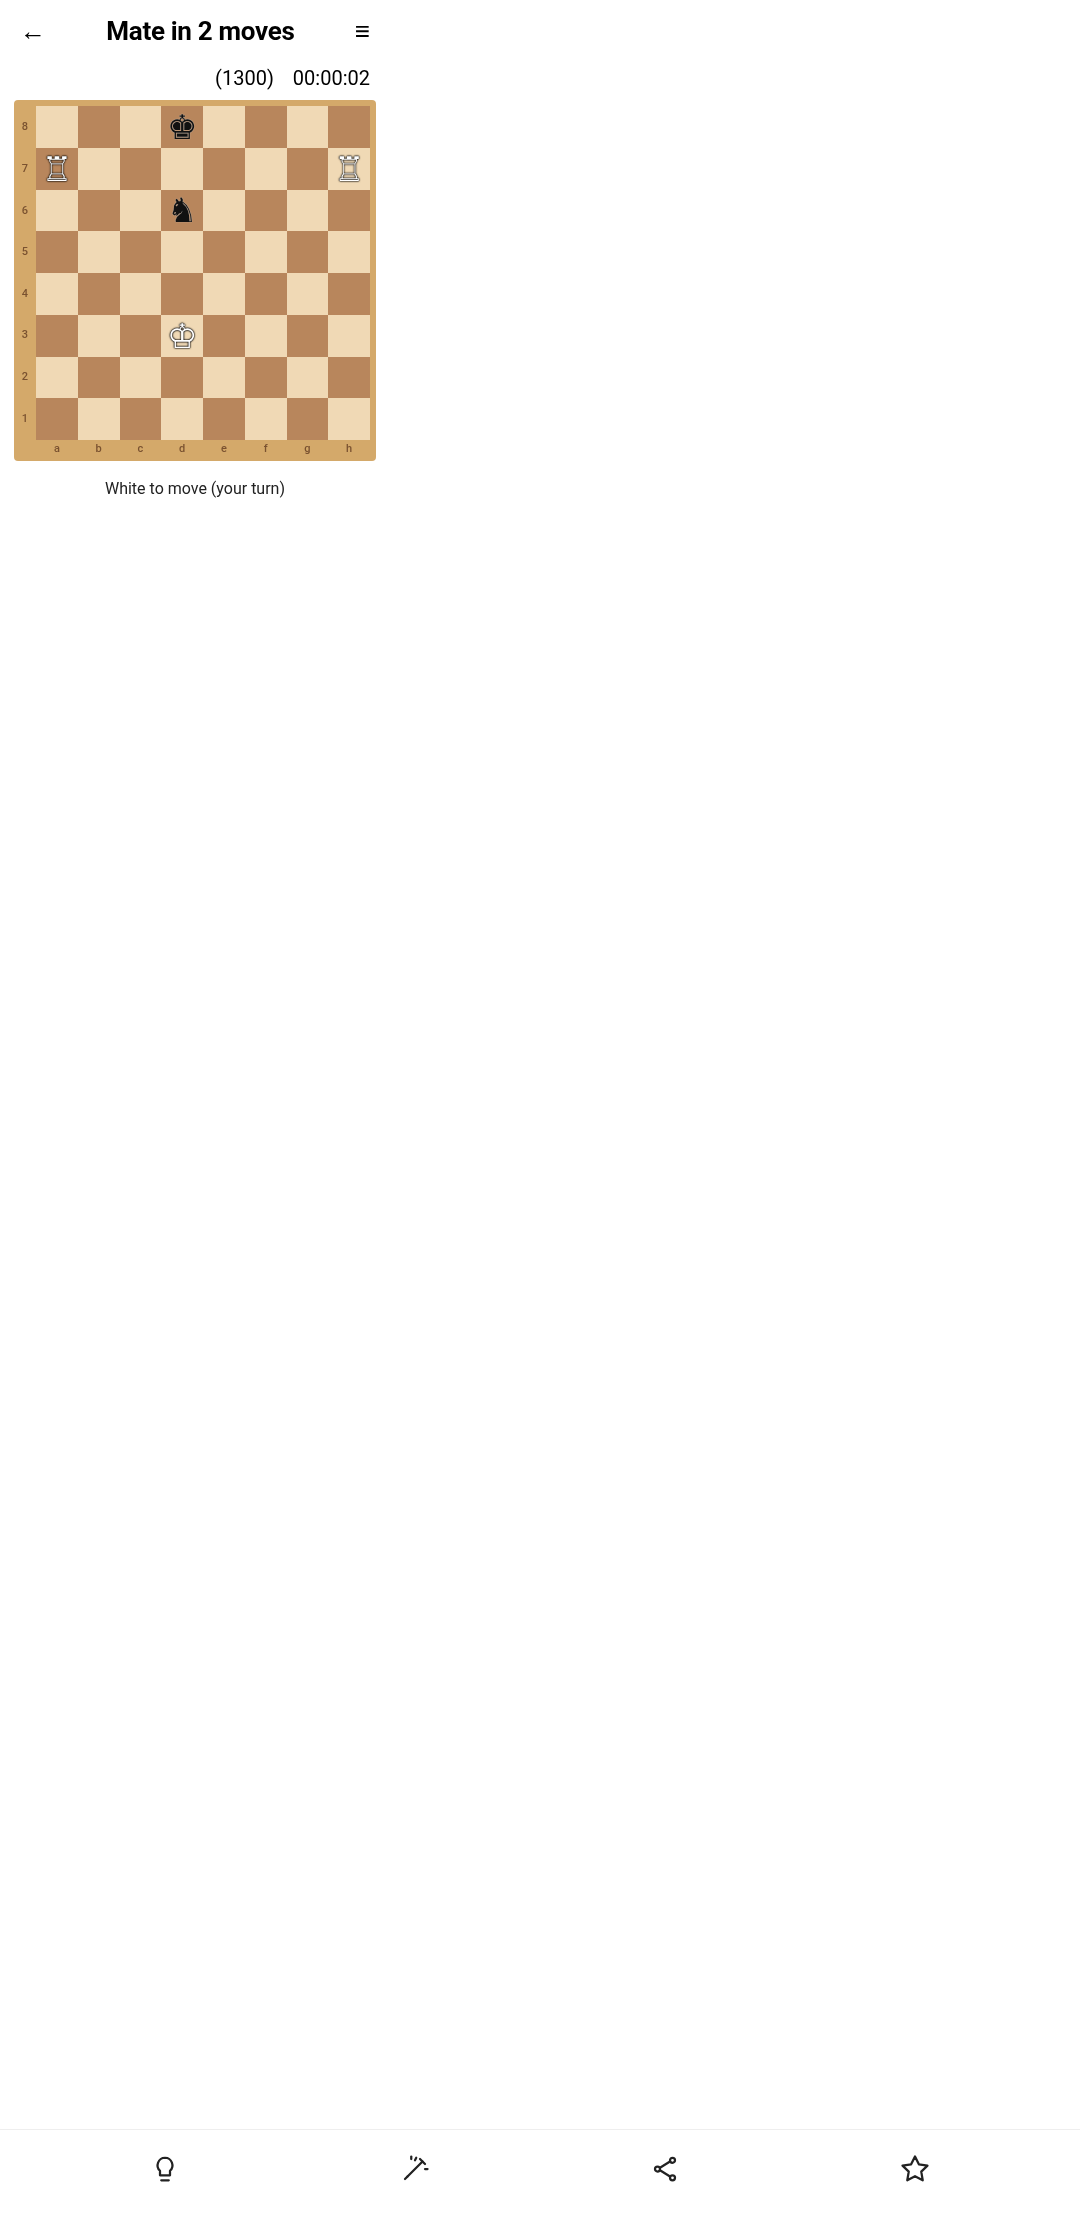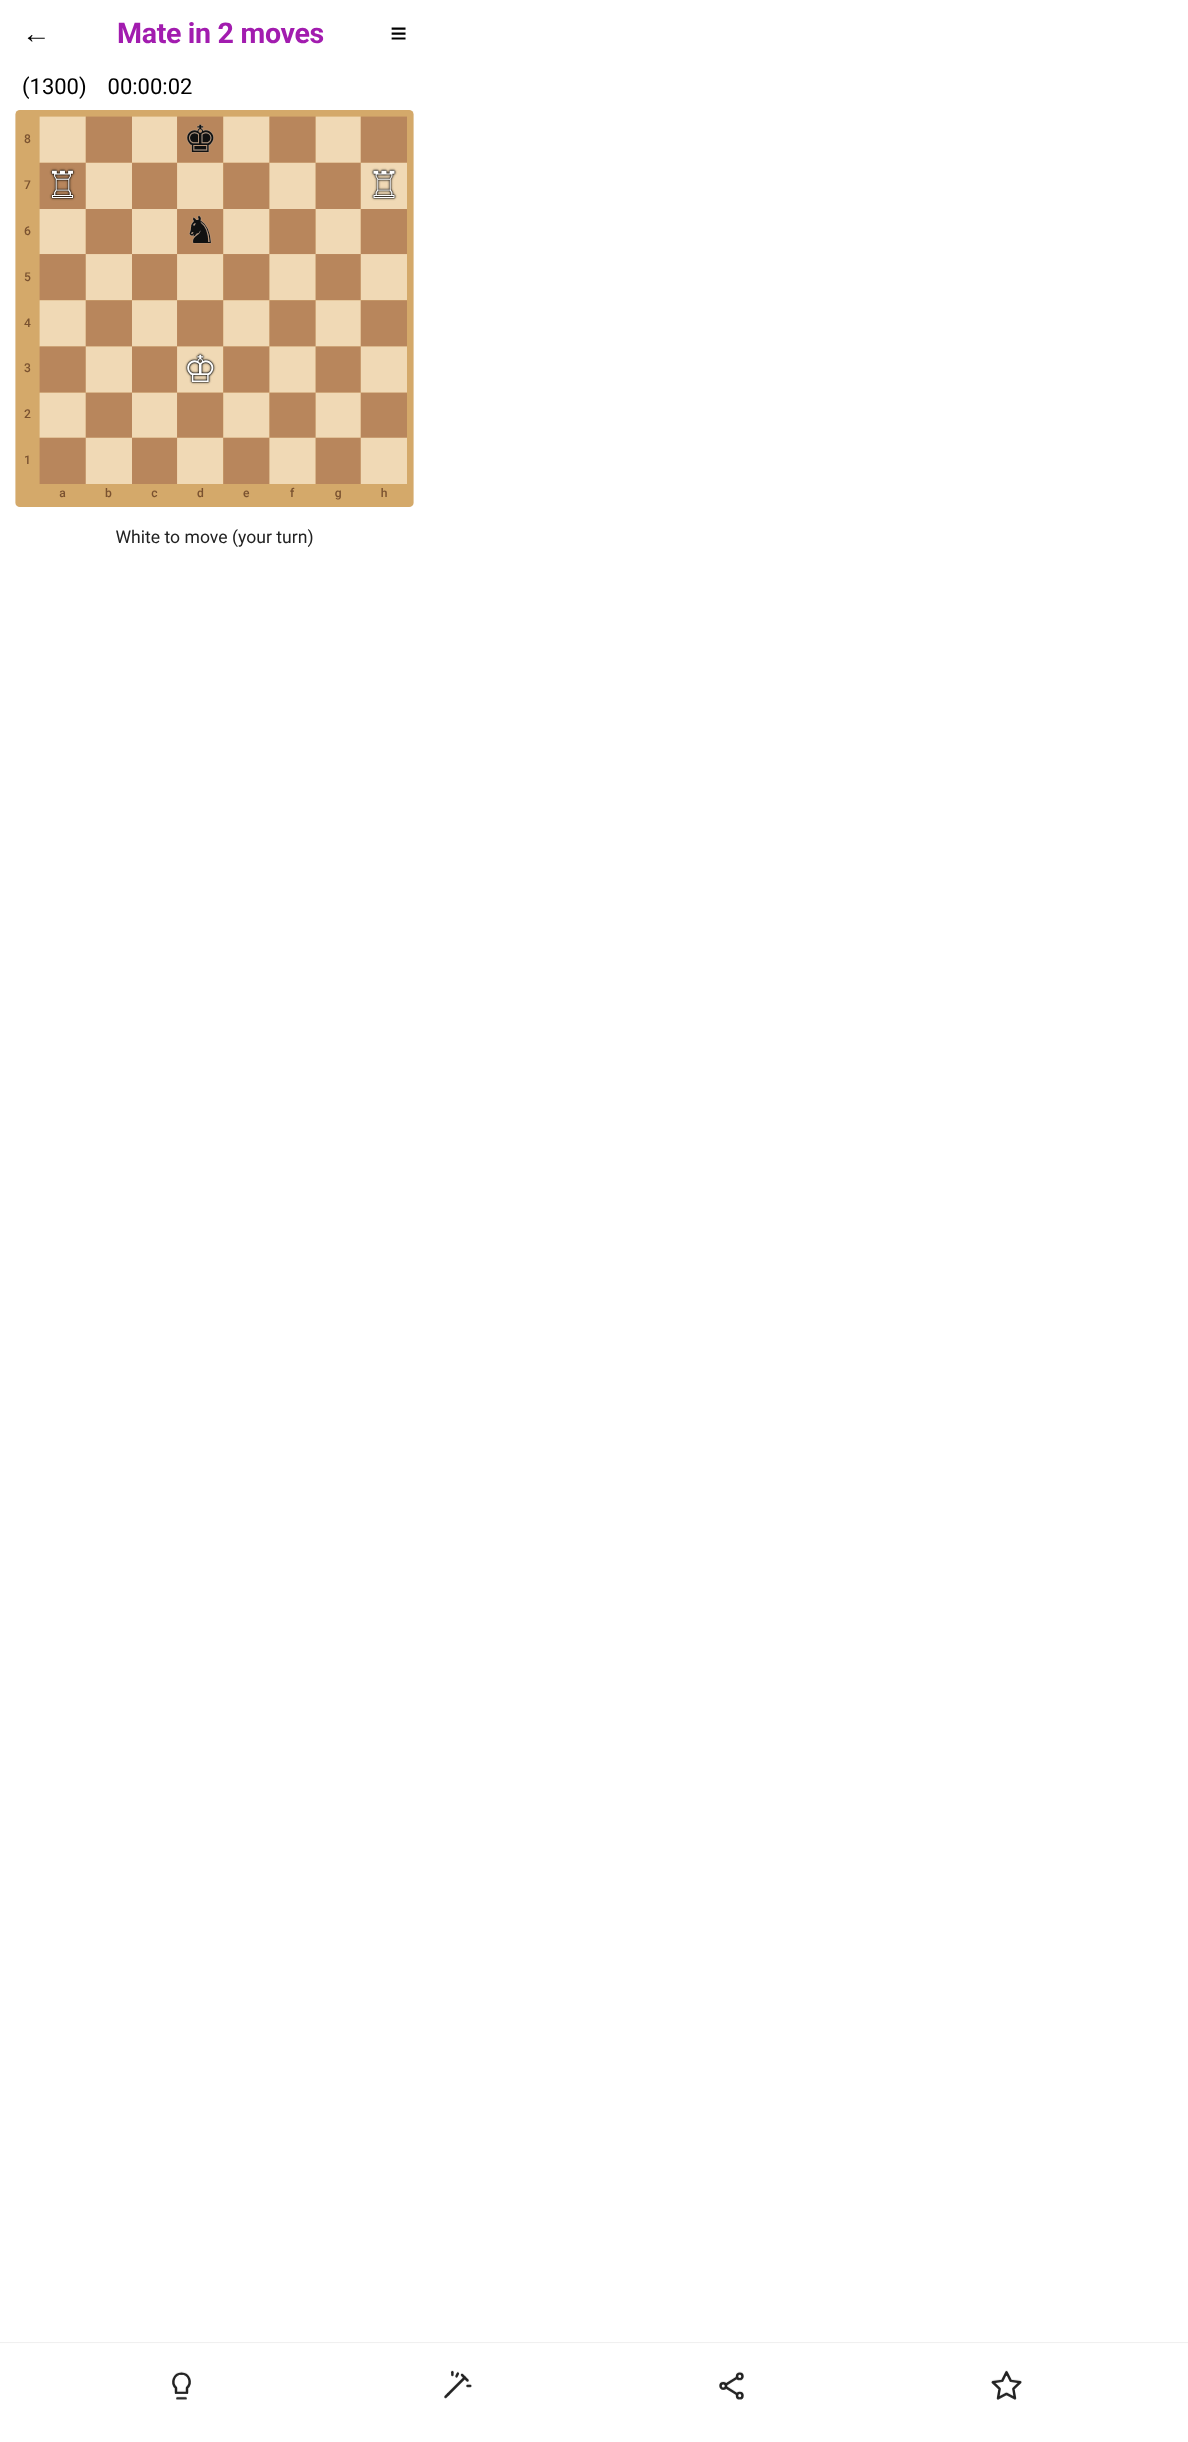--- a/index.html
+++ b/index.html
@@ -26,34 +26,34 @@
     }
     .header-back {
       font-size: 26px;
       cursor: pointer;
       color: #000;
       line-height: 1;
     }
     .header-title {
       font-size: 26px;
       font-weight: 700;
-      color: #a21caf;
+      color: #000000;
       letter-spacing: -0.3px;
     }
     .header-menu {
       font-size: 26px;
       color: #000;
       cursor: pointer;
       line-height: 1;
     }
 
     
     .info-row {
       display: flex;
-      justify-content: flex-start;
+      justify-content: flex-end;
       align-items: center;
       padding: 4px 20px 10px 20px;
     }
     .rating {
       font-size: 20px;
       color: #000;
     }
     .timer {
       font-size: 20px;
       color: #000;

